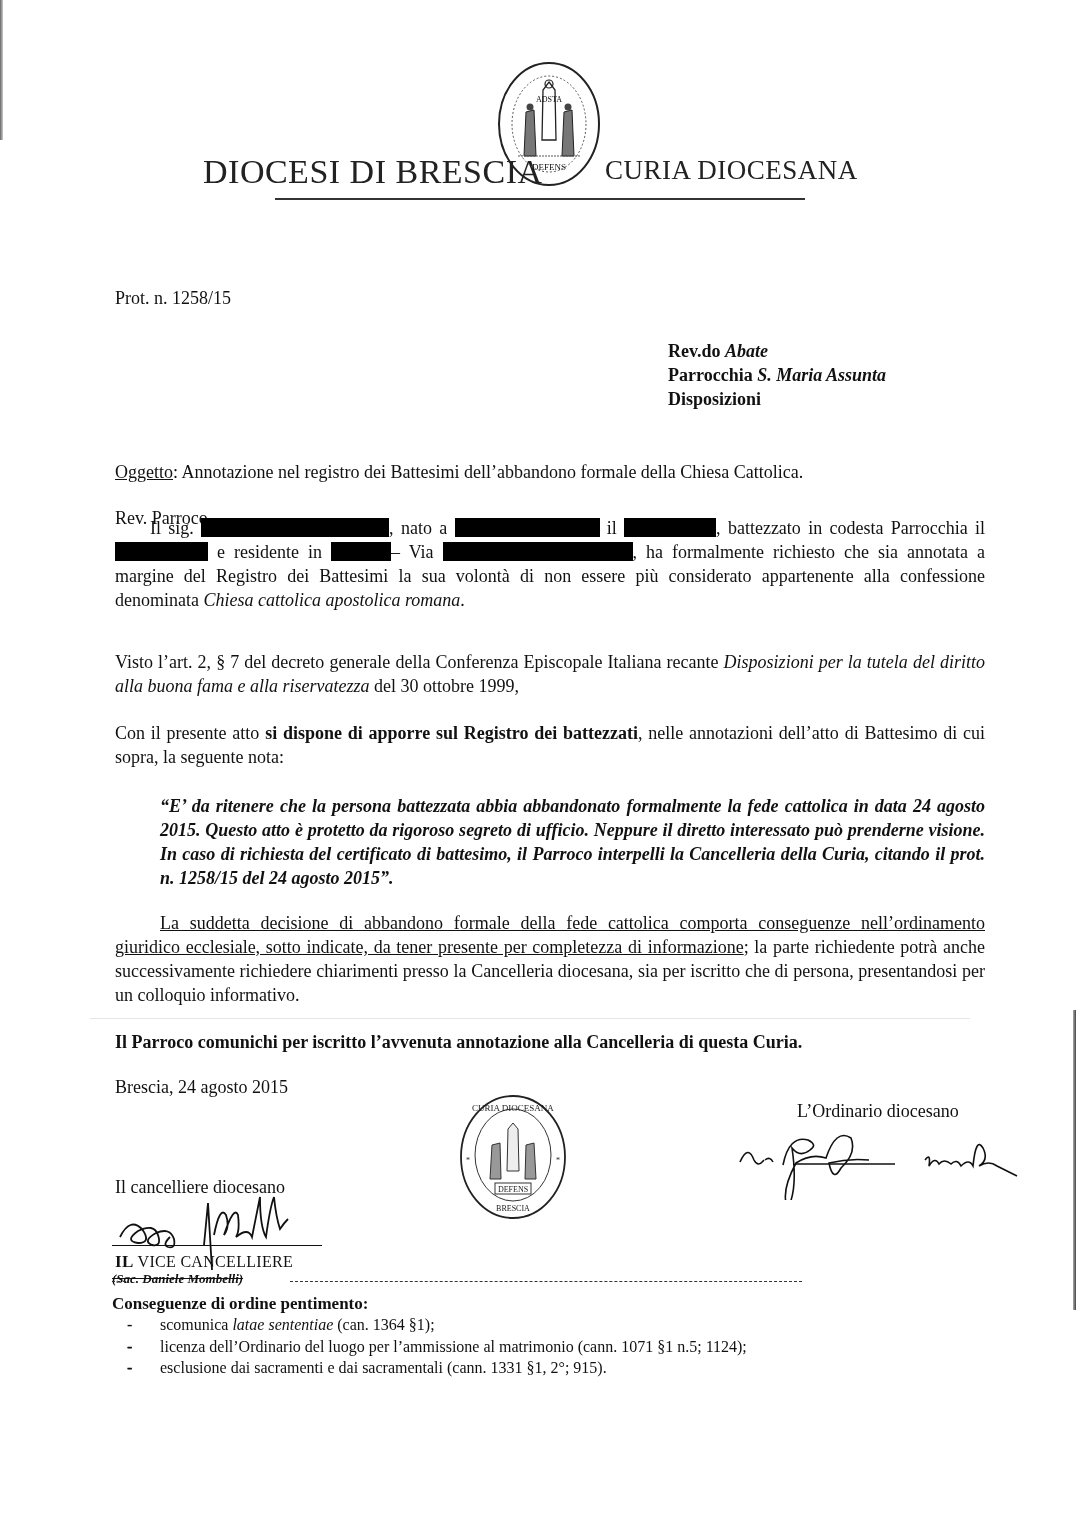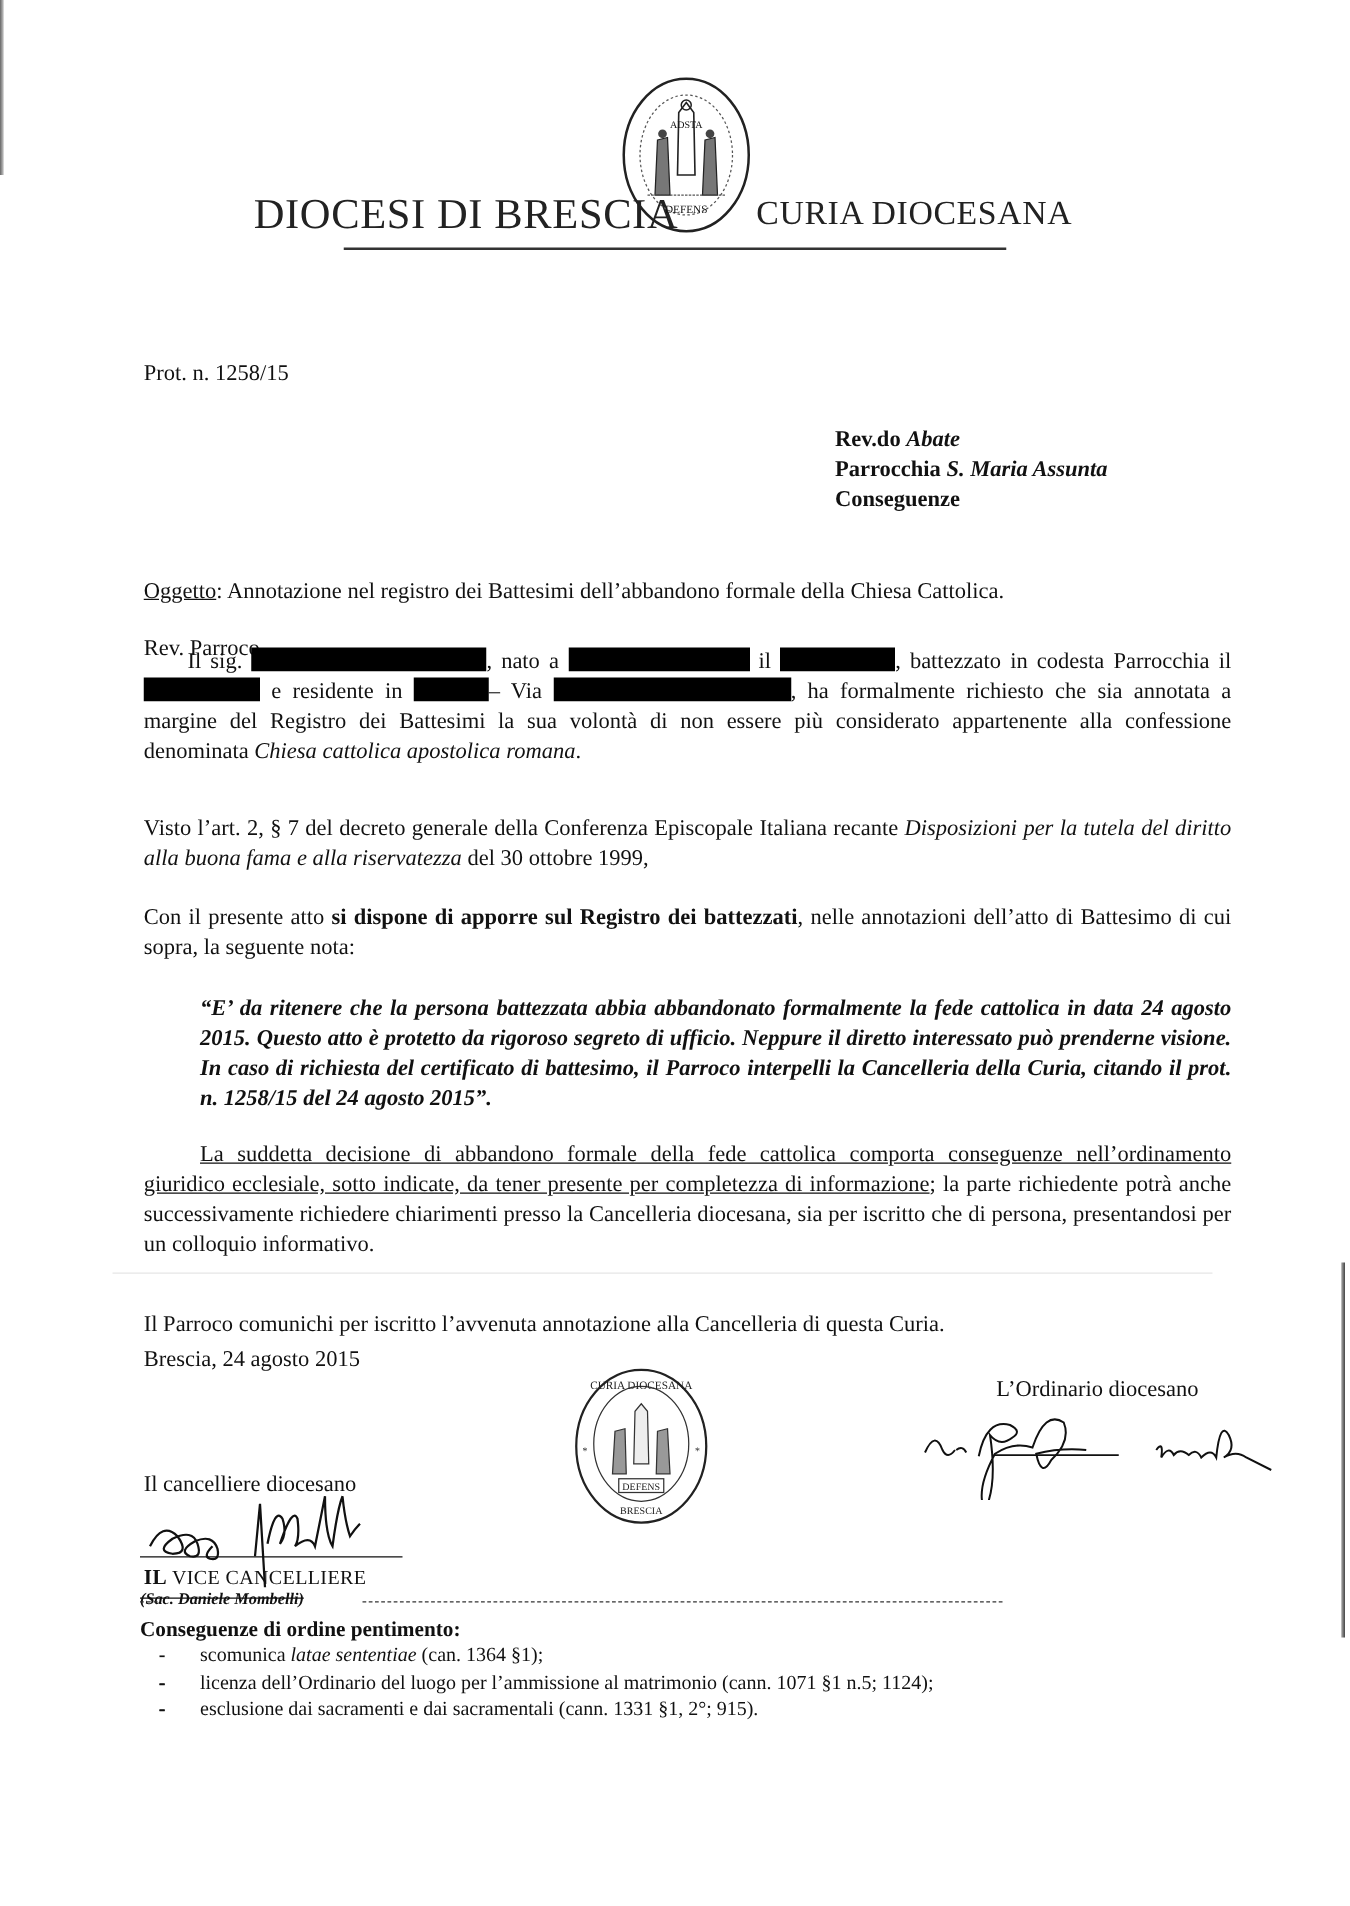--- a/index.html
+++ b/index.html
@@ -32,21 +32,21 @@
   .para1 { top: 516px; }
   .para1 .indent { display: inline-block; width: 35px; }
   .redact { display: inline-block; background: #000; height: 19px; vertical-align: -3px; }
 
   .para2 { top: 650px; }
   .para3 { top: 721px; }
   .quote { position: absolute; left: 160px; width: 825px; top: 794px; font-size: 18px; line-height: 24px; font-weight: bold; font-style: italic; text-align: justify; }
   .para4 { top: 911px; }
   .para4 .u { text-decoration: underline; margin-left: 45px; }
   .faint-rule { position: absolute; left: 90px; top: 1018px; width: 880px; height: 1px; background: #e6e6e6; }
-  .para5 { top: 1030px; font-weight: normal; margin-top: 17px; }
+  .para5 { top: 1030px; font-weight: bold; }
 
   .place-date { position: absolute; left: 115px; top: 1077px; font-size: 18px; }
   .ordinario { position: absolute; left: 797px; top: 1101px; font-size: 18px; }
   .sig-right { position: absolute; left: 735px; top: 1120px; width: 345px; height: 80px; }
   .seal-bottom { position: absolute; left: 458px; top: 1093px; width: 110px; height: 128px; }
 
   .cancelliere { position: absolute; left: 115px; top: 1177px; font-size: 18px; }
   .sig-left { position: absolute; left: 112px; top: 1185px; width: 220px; height: 85px; }
   .sig-line { position: absolute; left: 112px; top: 1245px; width: 210px; height: 1px; background: #111; }
   .vice { position: absolute; left: 115px; top: 1252px; font-size: 16px; letter-spacing: 0.3px; }
@@ -82,21 +82,21 @@
   </svg>
   <div class="lh-right">CURIA DIOCESANA</div>
   <div class="lh-rule"></div>
 </div>
 
 <div class="prot">Prot. n. 1258/15</div>
 
 <div class="addressee">
   <div><span>Rev.do </span><i>Abate</i></div>
   <div><span>Parrocchia </span><i>S. Maria Assunta</i></div>
-  <div>Conseguenze</div>
+  <div>Disposizioni</div>
 </div>
 
 <div class="subject">
   <span class="lab">Oggetto</span><span>: Annotazione nel registro dei Battesimi dell’abbandono formale della Chiesa Cattolica.</span>
 </div>
 
 <div class="salutation">Rev. Parroco,</div>
 
 <div class="para para1">
   <span class="indent"></span><span>Il sig. </span><span class="redact" style="width:188px"></span><span>, nato a </span><span class="redact" style="width:145px"></span><span> il </span><span class="redact" style="width:92px"></span><span>, battezzato in codesta Parrocchia il </span><span class="redact" style="width:93px"></span><span> e residente in </span><span class="redact" style="width:60px"></span><span>– Via </span><span class="redact" style="width:190px"></span><span>, ha formalmente richiesto che sia annotata a margine del Registro dei Battesimi la sua volontà di non essere più considerato appartenente alla confessione denominata </span><i>Chiesa cattolica apostolica romana</i><span>.</span>

